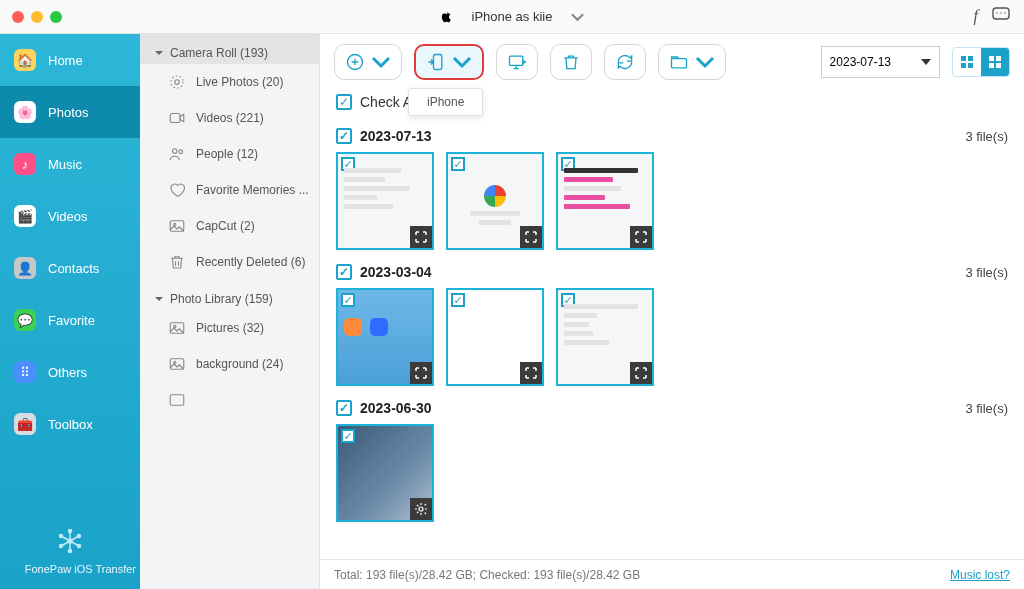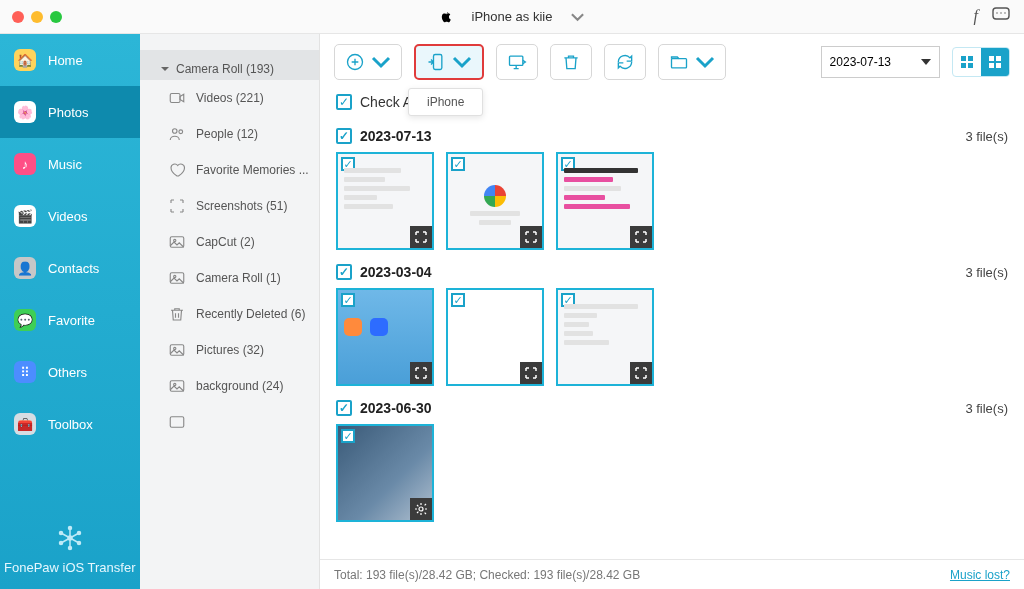--- a/index.html
+++ b/index.html
@@ -10,33 +10,33 @@
 .dot.red { background: #ff5f57; } .dot.yellow { background: #febc2e; } .dot.green { background: #28c840; }
 .titlecenter { position: absolute; left: 50%; transform: translateX(-50%); display: flex; align-items: center; gap: 18px; font-size: 13px; color: #333; }
 .titlecenter svg { width: 14px; height: 16px; }
 .titleright { position: absolute; right: 14px; display: flex; gap: 14px; color: #555; }
 .app { display: flex; height: 555px; }
 
 .sidebar { width: 140px; background: linear-gradient(#2cb6d7,#1aa2c9); display: flex; flex-direction: column; color: #fff; }
 .nav-item { display: flex; align-items: center; gap: 12px; height: 52px; padding-left: 14px; font-size: 13px; cursor: pointer; }
 .nav-item.active { background: #0e8aad; }
 .nav-icon { width: 22px; height: 22px; border-radius: 6px; display: flex; align-items: center; justify-content: center; font-size: 13px; }
-.brand { margin-top: auto; text-align: left; padding: 14px 4px; font-size: 13px; color: #e5f7fe; }
+.brand { margin-top: auto; text-align: right; padding: 14px 4px; font-size: 11px; color: #e5f7fe; }
 .brand svg { display: block; margin: 0 auto 8px; }
 
 .catpanel { width: 180px; background: #f3f4f5; border-right: 1px solid #e2e2e2; font-size: 12px; color: #555; overflow-y: auto; }
-.cat-group { padding: 12px 10px 4px 20px; font-size: 12px; color: #555; display: flex; align-items: center; gap: 6px; margin-top: 16px; }
+.cat-group { padding: 12px 10px 4px 14px; font-size: 12px; color: #555; display: flex; align-items: center; gap: 6px; }
 .cat-group.active { background: #e2e4e6; }
 .cat-item { display: flex; align-items: center; gap: 10px; padding: 9px 6px 9px 28px; cursor: pointer; }
 .cat-item svg, .cat-item .ci { width: 18px; height: 18px; color: #888; flex: none; }
 .cat-item span.lbl { white-space: nowrap; overflow: hidden; text-overflow: ellipsis; }
 
 .main { flex: 1; display: flex; flex-direction: column; position: relative; }
 .toolbar { height: 56px; display: flex; align-items: center; gap: 12px; padding: 0 14px; }
-.tbtn { height: 36px; border: 1px solid #d7d7d7; border-radius: 5px; background: #fff; display: flex; align-items: center; justify-content: center; padding: 0 10px; color: #1aa2c9; cursor: pointer; gap: 6px; }
+.tbtn { height: 36px; border: 1px solid #d7d7d7; border-radius: 10px; background: #fff; display: flex; align-items: center; justify-content: center; padding: 0 10px; color: #1aa2c9; cursor: pointer; gap: 6px; }
 .tbtn svg { width: 20px; height: 20px; }
 .tbtn.highlighted { border: 2px solid #e03b3b; background: #eaf7fc; position: relative; }
 .tooltip { position: absolute; top: 42px; left: -8px; background: #fff; border: 1px solid #e0e0e0; padding: 6px 18px; font-size: 12px; color: #555; border-radius: 3px; box-shadow: 0 2px 6px rgba(0,0,0,0.1); }
 .spacer { flex: 1; }
 .datepick { height: 32px; border: 1px solid #ccc; background: #fff; display: flex; align-items: center; padding: 0 8px; font-size: 12px; gap: 30px; cursor: pointer; }
 .viewtoggle { display: flex; border: 1px solid #c4e8f3; border-radius: 4px; overflow: hidden; }
 .viewtoggle div { width: 28px; height: 28px; display: flex; align-items: center; justify-content: center; color: #1aa2c9; cursor: pointer; }
 .viewtoggle div.on { background: #1aa2c9; color: #fff; }
 .checkall { padding: 4px 16px; display: flex; align-items: center; gap: 8px; font-size: 14px; color: #333; }
 .chkbox { width: 16px; height: 16px; border: 2px solid #1aa2c9; border-radius: 2px; display: flex; align-items: center; justify-content: center; color: #1aa2c9; font-size: 12px; }
@@ -148,20 +148,27 @@
 
   <div class="catpanel">
     <div class="cat-group active">
       <svg class="chev" viewBox="0 0 10 10" fill="#666">
           <path d="M1 3l4 4 4-4z"></path>
         </svg>
       <span>Camera Roll (193)</span>
     </div>
     <div class="cat-item">
         <svg viewBox="0 0 24 24" fill="none" stroke="#888" stroke-width="1.5">
+          <circle cx="12" cy="12" r="3"></circle>
+          <circle cx="12" cy="12" r="8" stroke-dasharray="2 3"></circle>
+        </svg>
+        <span class="lbl">Live Photos (20)</span>
+      </div>
+    <div class="cat-item">
+        <svg viewBox="0 0 24 24" fill="none" stroke="#888" stroke-width="1.5">
           <rect x="3" y="6" width="13" height="12" rx="2"></rect>
           <path d="M16 10l5-3v10l-5-3z"></path>
         </svg>
         <span class="lbl">Videos (221)</span>
       </div>
     <div class="cat-item">
         <svg viewBox="0 0 24 24" fill="none" stroke="#888" stroke-width="1.5">
           <circle cx="9" cy="8" r="3"></circle>
           <path d="M3 20c0-3 3-5 6-5s6 2 6 5"></path>
           <circle cx="17" cy="9" r="2.5"></circle>
@@ -169,47 +176,39 @@
         <span class="lbl">People (12)</span>
       </div>
     <div class="cat-item">
         <svg viewBox="0 0 24 24" fill="none" stroke="#888" stroke-width="1.5">
           <path d="M12 20s-8-5-8-11a5 5 0 019-3 5 5 0 019 3c0 6-8 11-8 11z"></path>
         </svg>
         <span class="lbl">Favorite Memories ...</span>
       </div>
     <div class="cat-item">
         <svg viewBox="0 0 24 24" fill="none" stroke="#888" stroke-width="1.5">
-          <path d="M4 4h4M4 4v4M20 4h-4M20 4v4M4 20h4M4 20v-4M20 20h-4M20 20v-4"></path>
-        </svg>
-        <span class="lbl">Screenshots (51)</span>
-      </div>
-    <div class="cat-item">
-        <svg viewBox="0 0 24 24" fill="none" stroke="#888" stroke-width="1.5">
           <rect x="3" y="5" width="18" height="14" rx="2"></rect>
           <circle cx="9" cy="10" r="1.5"></circle>
           <path d="M3 17l5-5 4 4 3-3 6 6"></path>
         </svg>
         <span class="lbl">CapCut (2)</span>
       </div>
     <div class="cat-item">
         <svg viewBox="0 0 24 24" fill="none" stroke="#888" stroke-width="1.5">
-          <rect x="3" y="5" width="18" height="14" rx="2"></rect>
-          <circle cx="9" cy="10" r="1.5"></circle>
-          <path d="M3 17l5-5 4 4 3-3 6 6"></path>
-        </svg>
-        <span class="lbl">Camera Roll (1)</span>
-      </div>
-    <div class="cat-item">
-        <svg viewBox="0 0 24 24" fill="none" stroke="#888" stroke-width="1.5">
           <path d="M4 7h16M9 7V5h6v2M6 7l1 13h10l1-13M10 11v6M14 11v6"></path>
         </svg>
         <span class="lbl">Recently Deleted (6)</span>
       </div>
 
+    <div class="cat-group">
+      <svg class="chev" viewBox="0 0 10 10" fill="#666">
+          <path d="M1 3l4 4 4-4z"></path>
+        </svg>
+      <span>Photo Library (159)</span>
+    </div>
     <div class="cat-item">
         <svg viewBox="0 0 24 24" fill="none" stroke="#888" stroke-width="1.5">
           <rect x="3" y="5" width="18" height="14" rx="2"></rect>
           <circle cx="9" cy="10" r="1.5"></circle>
           <path d="M3 17l5-5 4 4 3-3 6 6"></path>
         </svg>
         <span class="lbl">Pictures (32)</span>
       </div>
     <div class="cat-item">
         <svg viewBox="0 0 24 24" fill="none" stroke="#888" stroke-width="1.5">

